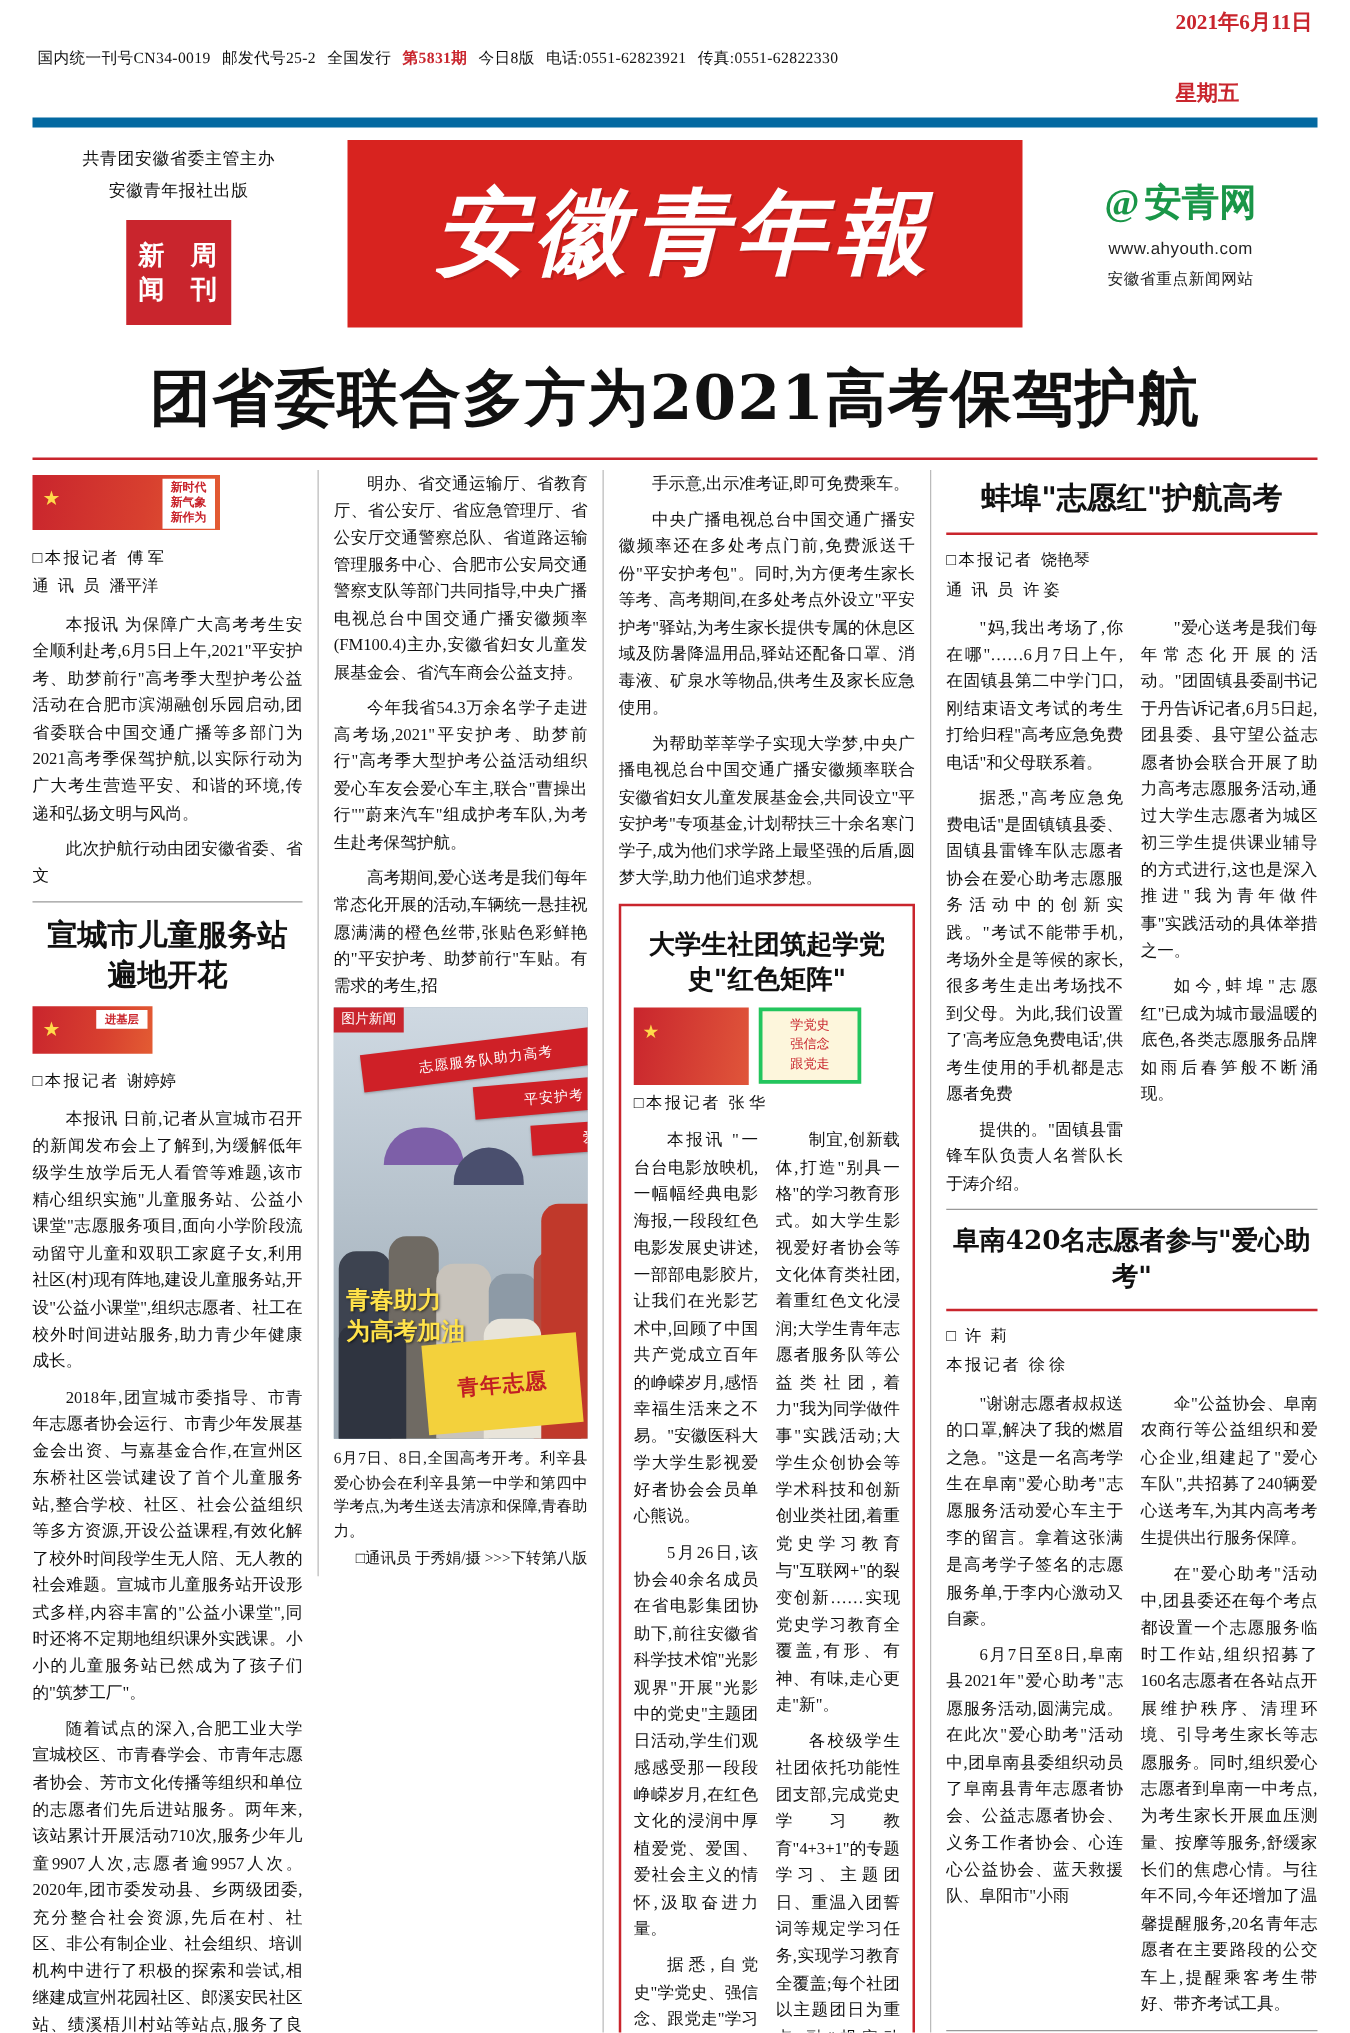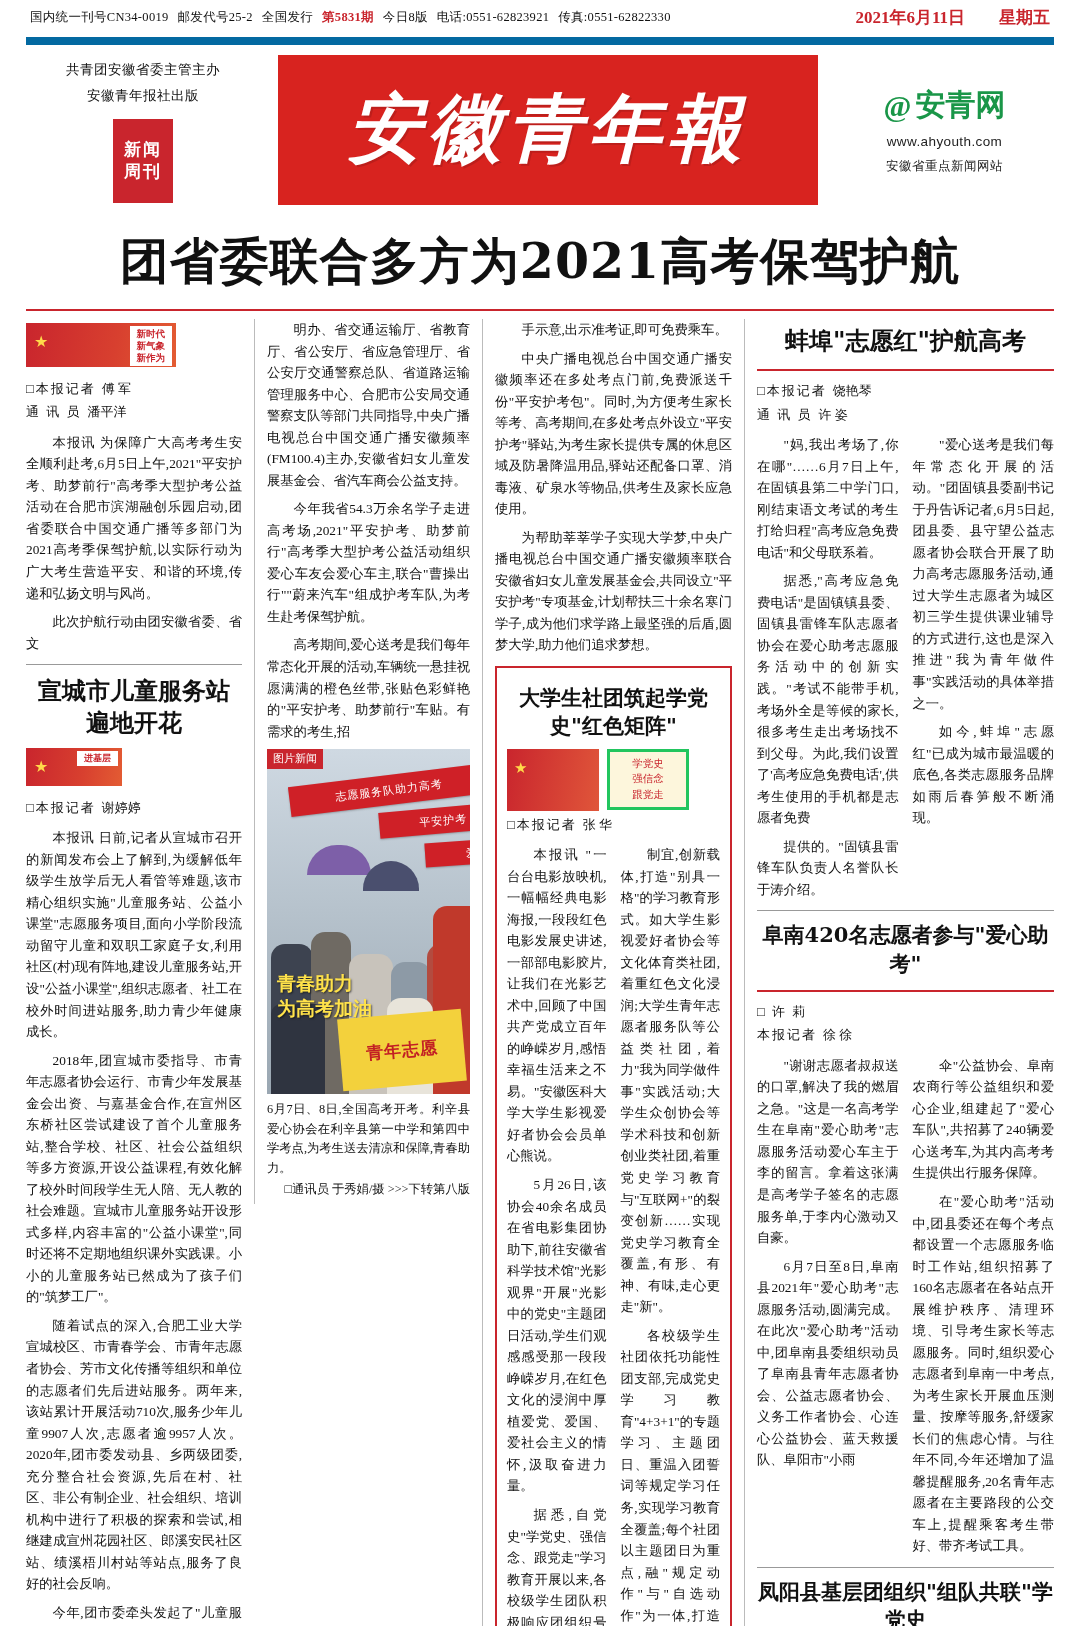--- a/index.html
+++ b/index.html
@@ -2,28 +2,28 @@
 <html><head>
 <meta charset="utf-8">
 <style>
   html,body{margin:0;padding:0;background:#fff;}
   body{width:1080px;height:1626px;font-family:"Liberation Serif",serif;color:#111;position:relative;overflow:hidden;}
   .page{width:1080px;height:1626px;position:relative;box-sizing:border-box;padding:0 26px;}
 
   
   .topbar{display:flex;align-items:center;justify-content:space-between;border-bottom:8px solid #0369a1;padding:6px 4px 8px 4px;}
   .topbar-left{font-size:12.5px;letter-spacing:.3px;color:#111;display:flex;gap:9px;align-items:baseline;flex-wrap:nowrap;}
-  .topbar-right{display:flex;gap:34px;align-items:baseline;color:#c9252d;font-size:17px;font-weight:bold;}
+  .topbar-right{display:flex;gap:34px;align-items:baseline;color:#c9252d;font-size:17px;font-weight:bold;flex-direction:column;}
   .issue{color:#c9252d;font-weight:bold;}
 
   
   .masthead{display:flex;align-items:center;justify-content:space-between;padding:10px 2px 6px 2px;position:relative;}
   .mh-left{width:230px;text-align:center;font-size:13.5px;line-height:1.9;}
   .mh-left .org{letter-spacing:.5px;}
-  .mh-badge{margin:10px auto 0;width:60px;height:84px;background:#c9252d;color:#fff;display:flex;flex-direction:column;align-items:center;justify-content:center;font-size:17px;font-weight:bold;line-height:1.25;letter-spacing:2px;}
+  .mh-badge{margin:10px auto 0;width:84px;height:84px;background:#c9252d;color:#fff;display:flex;flex-direction:row;align-items:center;justify-content:center;font-size:21px;font-weight:bold;line-height:1.25;letter-spacing:2px;}
   .mh-center{flex:1;display:flex;justify-content:center;}
   .nameplate{background:#d8231f;width:540px;height:150px;display:flex;align-items:center;justify-content:center;}
   .nameplate span{color:#fff;font-family:"DejaVu Serif",serif;font-size:74px;font-weight:bold;letter-spacing:6px;font-style:italic;text-shadow:2px 2px 0 rgba(0,0,0,.12);}
   .mh-right{width:215px;text-align:center;}
   .mh-right .logo{display:flex;align-items:center;justify-content:center;gap:4px;color:#1a9648;font-size:30px;font-weight:bold;}
   .mh-right .logo .at{color:#1a9648;font-size:30px;}
   .mh-right .url{font-family:"Liberation Sans",sans-serif;font-size:13.5px;color:#222;margin-top:8px;letter-spacing:.4px;}
   .mh-right .sub{font-size:12.5px;color:#222;margin-top:9px;letter-spacing:.5px;}
 
   

